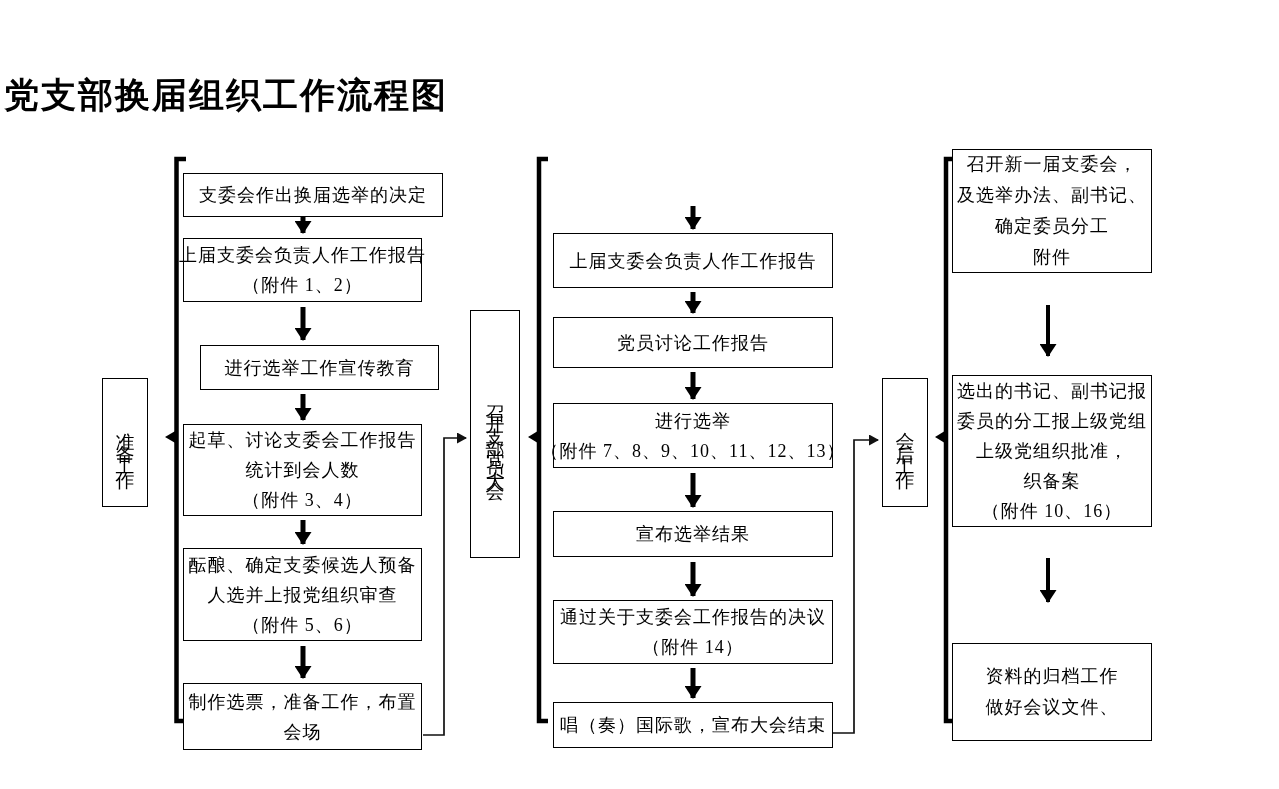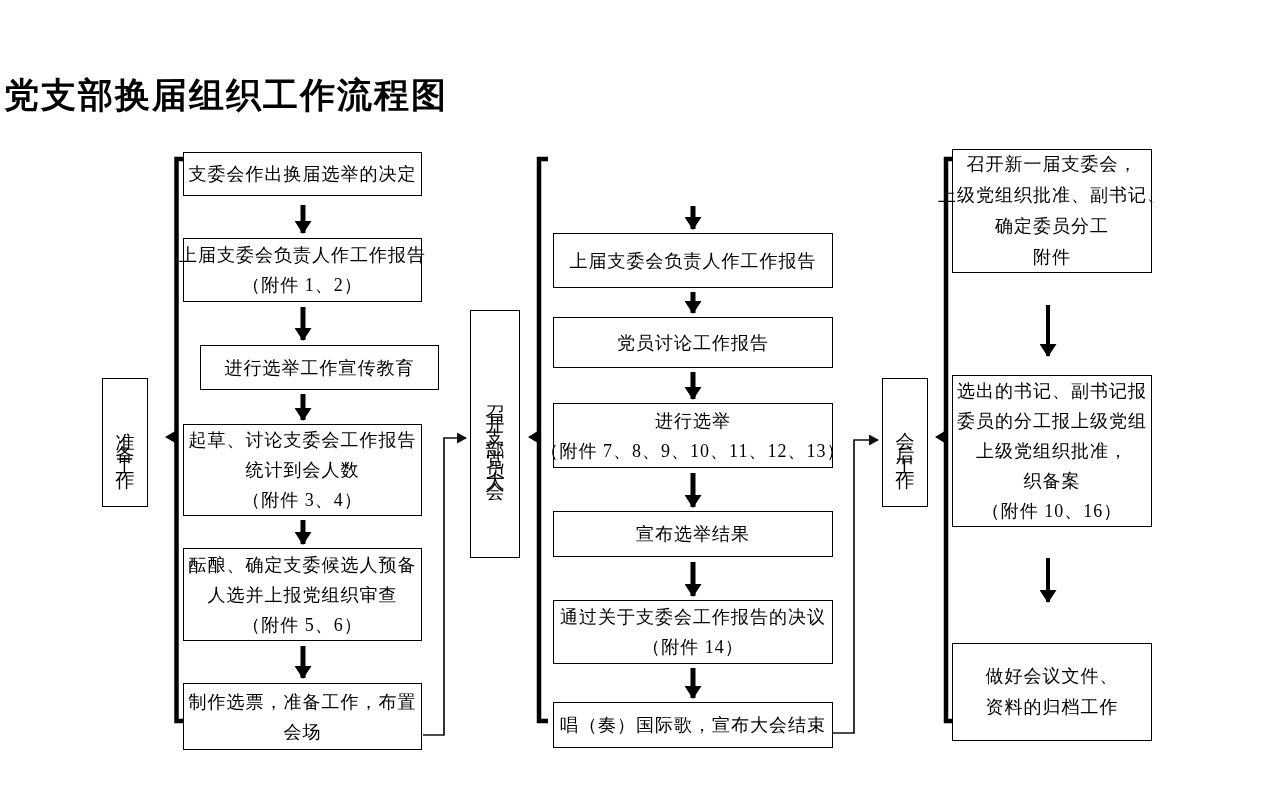--- a/index.html
+++ b/index.html
@@ -84,21 +84,21 @@
     <line x1="1048" y1="558" x2="1048" y2="602" stroke="#000" stroke-width="4" marker-end="url(#mBig)"></line>
 
     <path d="M423,735 L444,735 L444,438 L466,438" fill="none" stroke="#111" stroke-width="1.7" marker-end="url(#mSmall)"></path>
     <path d="M833,733 L854,733 L854,440 L878,440" fill="none" stroke="#111" stroke-width="1.7" marker-end="url(#mSmall)"></path>
   </svg>
 
   <div class="vbox" style="left:102px;top:378px;width:46px;height:129px">准备工作</div>
   <div class="vbox tall" style="left:470px;top:310px;width:50px;height:248px">召开支部党员大会</div>
   <div class="vbox" style="left:882px;top:378px;width:46px;height:129px">会后工作</div>
 
-  <div class="box" style="left:183px;top:152px;width:239px;height:44px">
+  <div class="box" style="left:183px;top:173px;width:260px;height:44px">
     <div class="ln">支委会作出换届选举的决定</div>
   </div>
   <div class="box" style="left:183px;top:238px;width:239px;height:64px">
     <div class="ln">上届支委会负责人作工作报告</div>
     <div class="ln">（附件 1、2）</div>
   </div>
   <div class="box" style="left:200px;top:345px;width:239px;height:45px">
     <div class="ln">进行选举工作宣传教育</div>
   </div>
   <div class="box" style="left:183px;top:424px;width:239px;height:92px">
@@ -132,29 +132,29 @@
   <div class="box" style="left:553px;top:600px;width:280px;height:64px">
     <div class="ln">通过关于支委会工作报告的决议</div>
     <div class="ln">（附件 14）</div>
   </div>
   <div class="box" style="left:553px;top:702px;width:280px;height:46px">
     <div class="ln">唱（奏）国际歌，宣布大会结束</div>
   </div>
 
   <div class="box" style="left:952px;top:149px;width:200px;height:124px">
     <div class="ln31">召开新一届支委会，</div>
-    <div class="ln31">上级党组织批准、副书记、</div>
+    <div class="ln31">及选举办法、副书记、</div>
     <div class="ln31">确定委员分工</div>
     <div class="ln31">附件</div>
   </div>
   <div class="box" style="left:952px;top:375px;width:200px;height:152px">
     <div class="ln">选出的书记、副书记报</div>
     <div class="ln">委员的分工报上级党组</div>
     <div class="ln">上级党组织批准，</div>
     <div class="ln">织备案</div>
     <div class="ln">（附件 10、16）</div>
   </div>
   <div class="box" style="left:952px;top:643px;width:200px;height:98px">
+    <div class="ln31">资料的归档工作</div>
     <div class="ln31">做好会议文件、</div>
-    <div class="ln31">资料的归档工作</div>
   </div>
 
 </div>
 
 </body></html>

